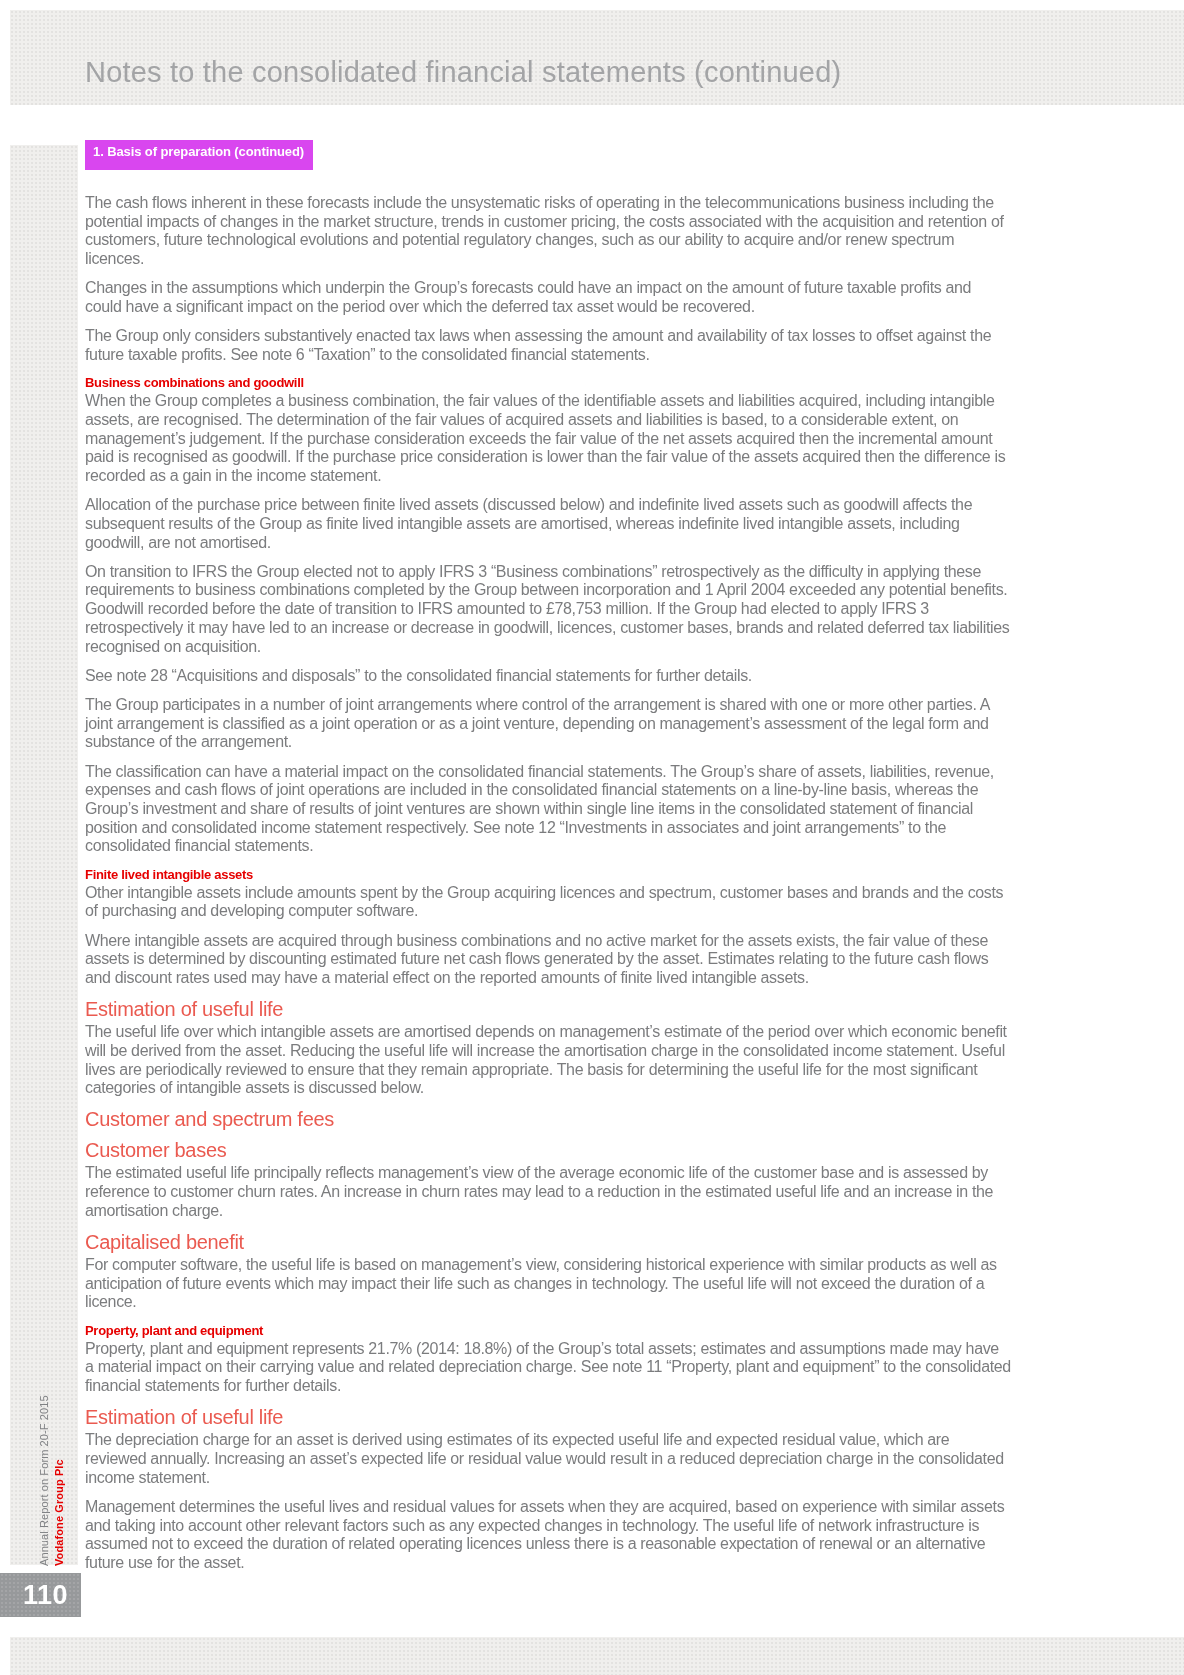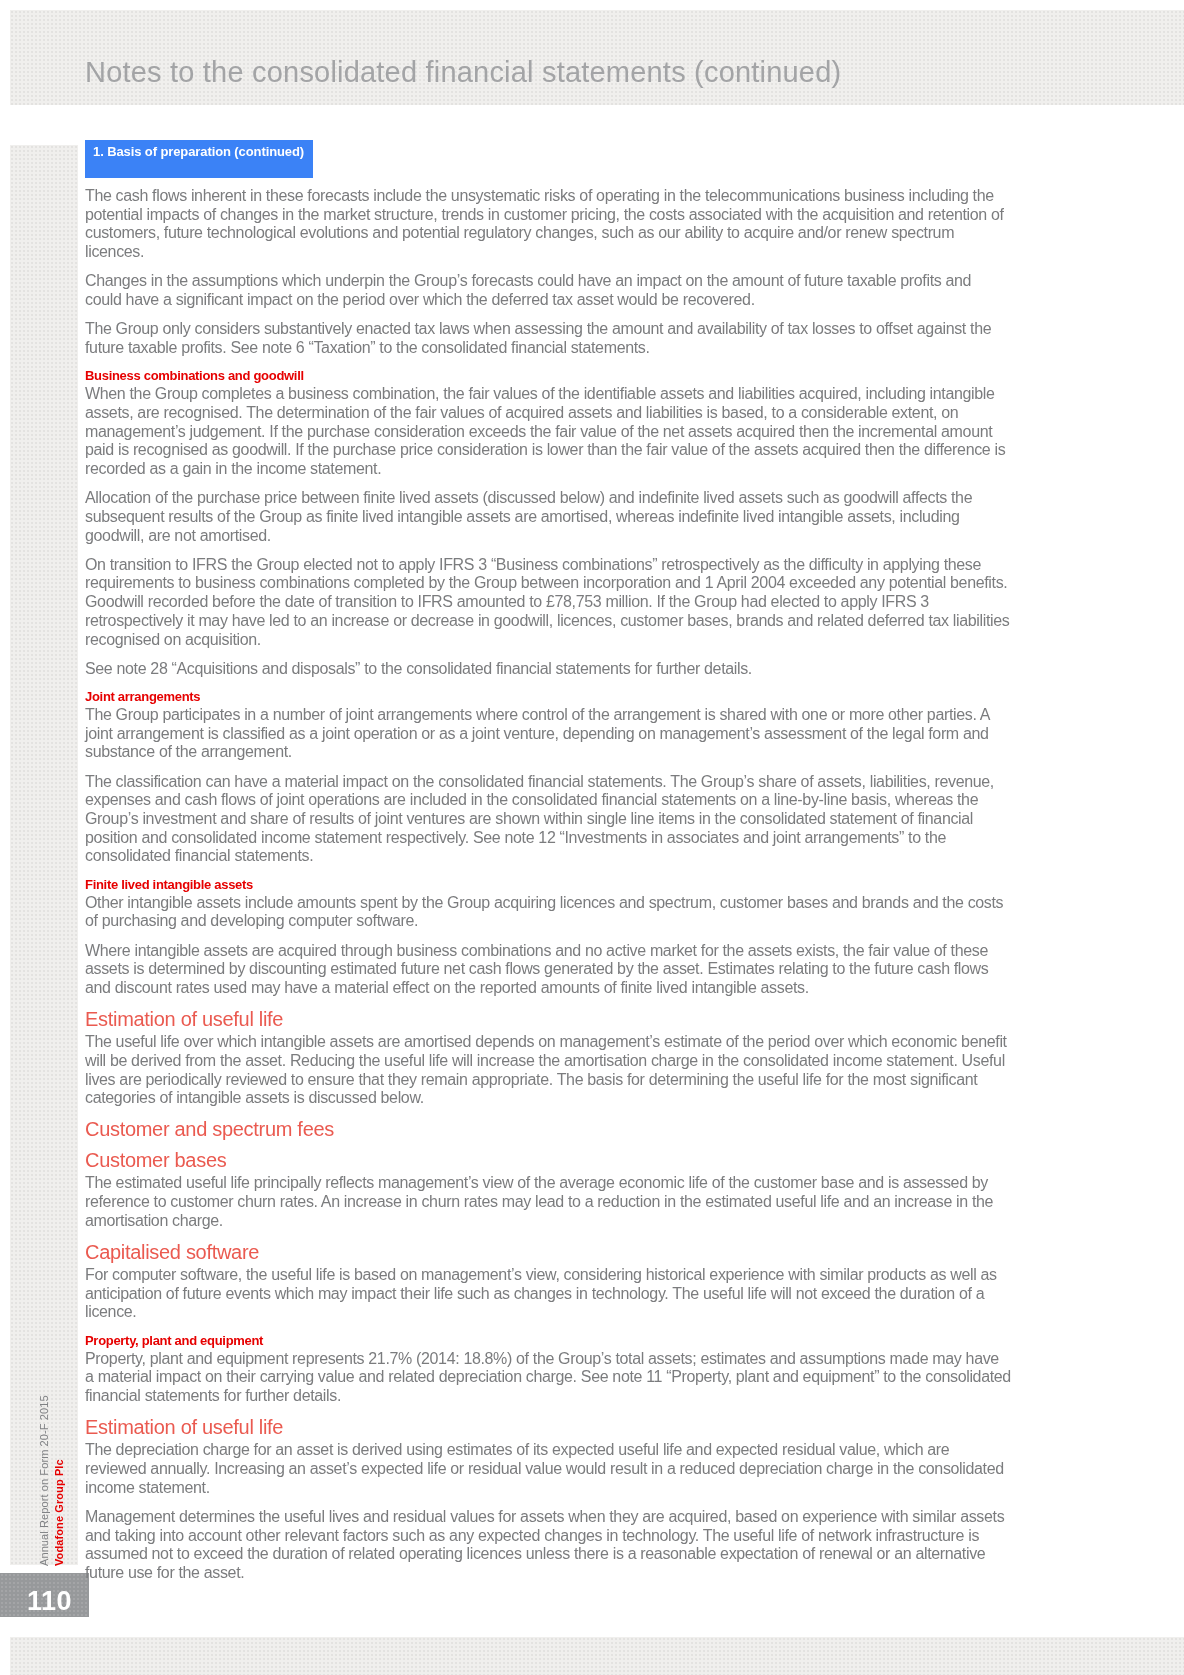--- a/index.html
+++ b/index.html
@@ -28,40 +28,40 @@
   }
   .sidebar-rotated{
     position:absolute;left:-96px;top:1399px;width:300px;height:34px;
     transform:rotate(-90deg);
     line-height:15px;font-size:11px;letter-spacing:0.1px;
   }
   .sidebar-report{color:#808285;display:block;}
   .sidebar-brand{color:#e60000;font-weight:bold;display:block;}
   
   .page-number-box{
-    position:absolute;left:0;top:1573px;width:89px;height:44px;
+    position:absolute;left:0;top:1573px;width:81px;height:44px;
     background-color:#97999b;
     background-image:radial-gradient(rgba(255,255,255,0.12) 1px, transparent 1px);
     background-size:4px 4px;
-    display:flex;align-items:flex-end;justify-content:center;
+    display:flex;align-items:center;justify-content:center;
     padding-left:10px;box-sizing:border-box;
   }
   .page-number{color:#ffffff;font-weight:bold;font-size:27px;letter-spacing:0.5px;}
   
   .bottom-band{
     position:absolute;left:10px;right:0;top:1637px;bottom:0;
   }
   
   .content{
     position:absolute;left:85px;top:140px;width:926px;
   }
   .section-badge{
-    display:inline-block;background:#3b82f6;color:#ffffff;
-    font-size:13px;font-weight:bold;padding:4px 9px 19px 8px;
-    letter-spacing:-0.1px;margin-bottom:9px;
+    display:inline-block;background:#d946ef;color:#ffffff;
+    font-size:13px;font-weight:bold;padding:4px 9px 11px 8px;
+    letter-spacing:-0.1px;margin-bottom:24px;
   }
   .para{
     margin:0 0 10.5px 0;
     font-size:16px;line-height:18.7px;letter-spacing:-0.35px;
     color:#7b7c7e;
   }
   .h-bold{
     margin:7px 0 2px 0;
     font-size:13px;font-weight:bold;letter-spacing:-0.3px;
     color:#e60000;
@@ -97,37 +97,36 @@
   <p class="para">The cash flows inherent in these forecasts include the unsystematic risks of operating in the telecommunications business including the potential impacts of changes in the market structure, trends in customer pricing, the costs associated with the acquisition and retention of customers, future technological evolutions and potential regulatory changes, such as our ability to acquire and/or renew spectrum licences.</p>
   <p class="para">Changes in the assumptions which underpin the Group’s forecasts could have an impact on the amount of future taxable profits and could have a significant impact on the period over which the deferred tax asset would be recovered.</p>
   <p class="para">The Group only considers substantively enacted tax laws when assessing the amount and availability of tax losses to offset against the future taxable profits. See note 6 “Taxation” to the consolidated financial statements.</p>
 
   <h3 class="h-bold">Business combinations and goodwill</h3>
   <p class="para">When the Group completes a business combination, the fair values of the identifiable assets and liabilities acquired, including intangible assets, are recognised. The determination of the fair values of acquired assets and liabilities is based, to a considerable extent, on management’s judgement. If the purchase consideration exceeds the fair value of the net assets acquired then the incremental amount paid is recognised as goodwill. If the purchase price consideration is lower than the fair value of the assets acquired then the difference is recorded as a gain in the income statement.</p>
   <p class="para">Allocation of the purchase price between finite lived assets (discussed below) and indefinite lived assets such as goodwill affects the subsequent results of the Group as finite lived intangible assets are amortised, whereas indefinite lived intangible assets, including goodwill, are not amortised.</p>
   <p class="para">On transition to IFRS the Group elected not to apply IFRS 3 “Business combinations” retrospectively as the difficulty in applying these requirements to business combinations completed by the Group between incorporation and 1 April 2004 exceeded any potential benefits. Goodwill recorded before the date of transition to IFRS amounted to £78,753 million. If the Group had elected to apply IFRS 3 retrospectively it may have led to an increase or decrease in goodwill, licences, customer bases, brands and related deferred tax liabilities recognised on acquisition.</p>
   <p class="para">See note 28 “Acquisitions and disposals” to the consolidated financial statements for further details.</p>
 
-  <h3 class="h-bold">Joint arrangements</h3>
   <p class="para">The Group participates in a number of joint arrangements where control of the arrangement is shared with one or more other parties. A joint arrangement is classified as a joint operation or as a joint venture, depending on management’s assessment of the legal form and substance of the arrangement.</p>
   <p class="para">The classification can have a material impact on the consolidated financial statements. The Group’s share of assets, liabilities, revenue, expenses and cash flows of joint operations are included in the consolidated financial statements on a line-by-line basis, whereas the Group’s investment and share of results of joint ventures are shown within single line items in the consolidated statement of financial position and consolidated income statement respectively. See note 12 “Investments in associates and joint arrangements” to the consolidated financial statements.</p>
 
   <h3 class="h-bold">Finite lived intangible assets</h3>
   <p class="para">Other intangible assets include amounts spent by the Group acquiring licences and spectrum, customer bases and brands and the costs of purchasing and developing computer software.</p>
   <p class="para">Where intangible assets are acquired through business combinations and no active market for the assets exists, the fair value of these assets is determined by discounting estimated future net cash flows generated by the asset. Estimates relating to the future cash flows and discount rates used may have a material effect on the reported amounts of finite lived intangible assets.</p>
 
   <h4 class="h-light">Estimation of useful life</h4>
   <p class="para">The useful life over which intangible assets are amortised depends on management’s estimate of the period over which economic benefit will be derived from the asset. Reducing the useful life will increase the amortisation charge in the consolidated income statement. Useful lives are periodically reviewed to ensure that they remain appropriate. The basis for determining the useful life for the most significant categories of intangible assets is discussed below.</p>
 
   <h4 class="h-light">Customer and spectrum fees</h4>
 
   <h4 class="h-light">Customer bases</h4>
   <p class="para">The estimated useful life principally reflects management’s view of the average economic life of the customer base and is assessed by reference to customer churn rates. An increase in churn rates may lead to a reduction in the estimated useful life and an increase in the amortisation charge.</p>
 
-  <h4 class="h-light">Capitalised software</h4>
+  <h4 class="h-light">Capitalised benefit</h4>
   <p class="para">For computer software, the useful life is based on management’s view, considering historical experience with similar products as well as anticipation of future events which may impact their life such as changes in technology. The useful life will not exceed the duration of a licence.</p>
 
   <h3 class="h-bold">Property, plant and equipment</h3>
   <p class="para">Property, plant and equipment represents 21.7% (2014: 18.8%) of the Group’s total assets; estimates and assumptions made may have a material impact on their carrying value and related depreciation charge. See note 11 “Property, plant and equipment” to the consolidated financial statements for further details.</p>
 
   <h4 class="h-light">Estimation of useful life</h4>
   <p class="para">The depreciation charge for an asset is derived using estimates of its expected useful life and expected residual value, which are reviewed annually. Increasing an asset’s expected life or residual value would result in a reduced depreciation charge in the consolidated income statement.</p>
   <p class="para">Management determines the useful lives and residual values for assets when they are acquired, based on experience with similar assets and taking into account other relevant factors such as any expected changes in technology. The useful life of network infrastructure is assumed not to exceed the duration of related operating licences unless there is a reasonable expectation of renewal or an alternative future use for the asset.</p>
 </div>
 

